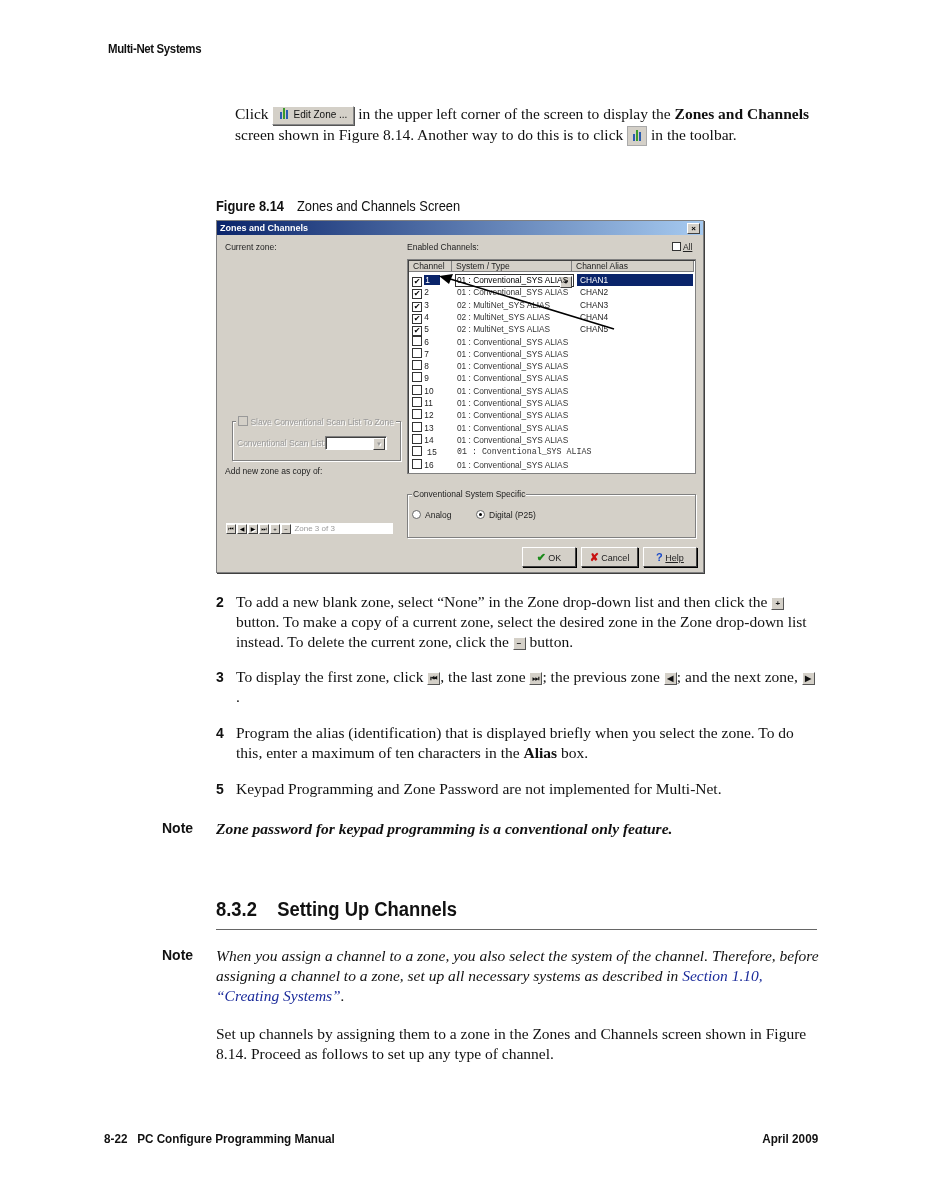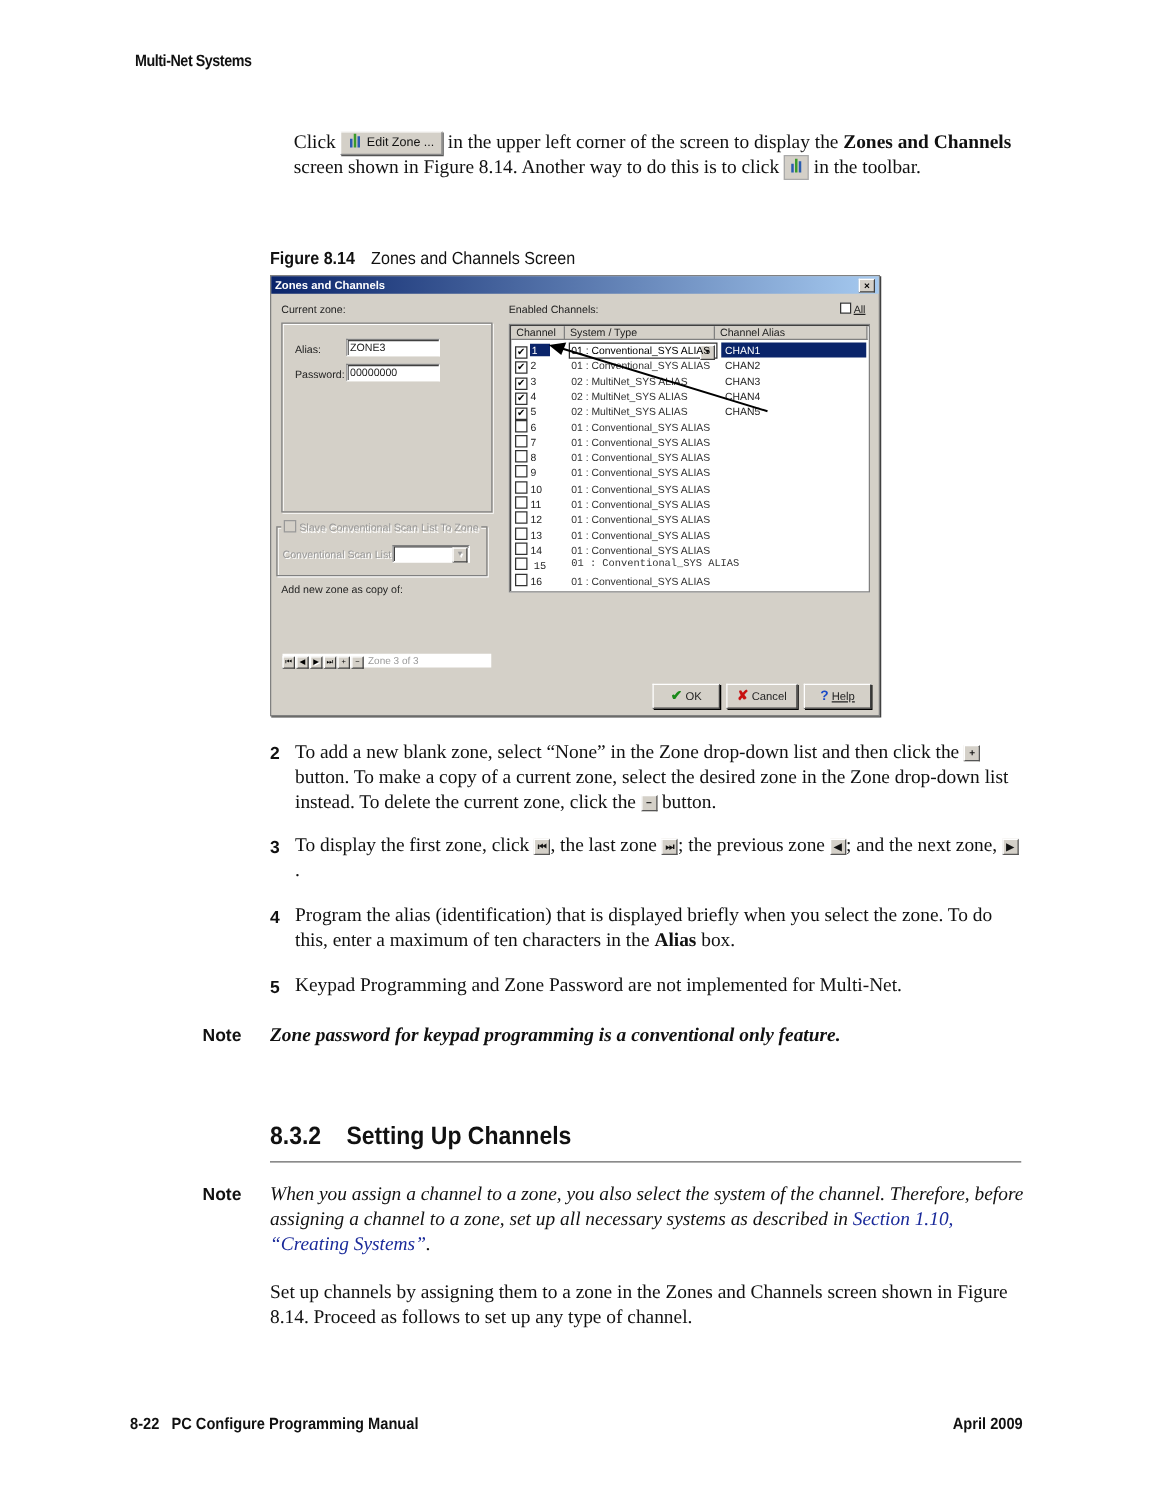--- a/index.html
+++ b/index.html
@@ -73,28 +73,22 @@
   <span class="num">Figure 8.14</span><span>Zones and Channels Screen</span>
 </div>
 
 <div class="dlg">
   <div class="dlg-title">
     <span>Zones and Channels</span>
     <div class="dlg-close">×</div>
   </div>
 
   <div class="abs" style="left:8px;top:21px;">Current zone:</div>
-  <div class="grp" style="left:8px;top:37px;width:167px;height:150px;">
-    <div class="abs" style="left:10px;top:15px;">Alias:</div>
-    <div class="field" style="left:51px;top:12px;width:71px;">ZONE3</div>
-    <div class="abs" style="left:10px;top:35px;">Password:</div>
-    <div class="field" style="left:51px;top:32px;width:71px;">00000000</div>
-  </div>
-
-  <div class="grp" style="left:4px;top:200px;width:167px;height:38px;">
+
+  <div class="grp" style="left:15px;top:200px;width:167px;height:38px;">
     <div class="abs dis" style="left:3px;top:-6px;background:#d4d0c8;padding:0 2px;">
       <span class="cb" style="border-color:#999;background:#d4d0c8;"></span>
       <span>Slave Conventional Scan List To Zone</span>
     </div>
     <div class="abs dis" style="left:4px;top:16px;">Conventional Scan List:</div>
     <div class="field" style="left:92px;top:14px;width:58px;background:#fff;">
         <span class="combo-btn dis">▼</span>
       </div>
   </div>
 
@@ -196,20 +190,25 @@
           <span class="c3"></span>
         </div>
       </div>
   </div>
 
   <svg class="abs" style="left:0;top:0;" width="486" height="351">
     <line x1="397" y1="108" x2="230" y2="57" stroke="#000" stroke-width="1.6"></line>
     <polygon points="222,55 236,53 232,63" fill="#000"></polygon>
   </svg>
 
+  <div class="grp" style="left:190px;top:273px;width:287px;height:42px;">
+    <div class="abs" style="left:4px;top:-6px;background:#d4d0c8;padding:0 1px;">Conventional System Specific</div>
+    <div class="abs" style="left:4px;top:15px;"><span class="radio"></span><span>Analog</span></div>
+    <div class="abs" style="left:68px;top:15px;"><span class="radio on"></span><span>Digital (P25)</span></div>
+  </div>
 
   <div class="btn" style="left:305px;top:326px;width:52px;"><span style="color:#1a8a1a;font-weight:bold;font-size:11px;">✔</span> <span>OK</span></div>
   <div class="btn" style="left:364px;top:326px;width:55px;"><span style="color:#c81010;font-weight:bold;font-size:11px;">✘</span> <span>Cancel</span></div>
   <div class="btn" style="left:426px;top:326px;width:52px;"><span style="color:#1a4ac8;font-weight:bold;font-size:11px;">?</span> <span style="text-decoration:underline">Help</span></div>
 </div>
 
 <div class="step" style="top:592px;height:60px;">
   <span class="n">2</span>
   <div class="t"><span>To add a new blank zone, select “None” in the Zone drop-down list and then click the</span> <span class="mini">+</span> <span>button. To make a copy of a current zone, select the desired zone in the Zone drop-down list instead. To delete the current zone, click the</span> <span class="mini">−</span> <span>button.</span></div>
 </div>

